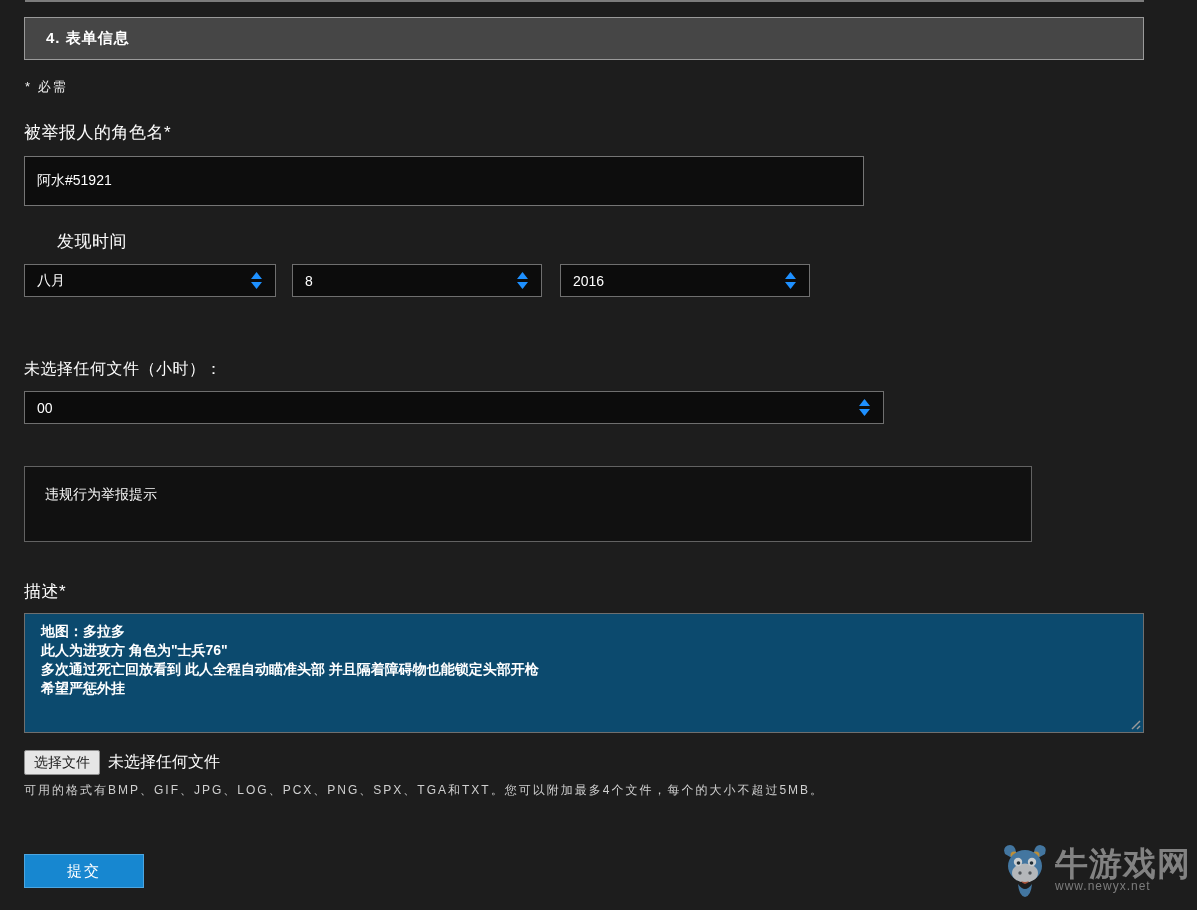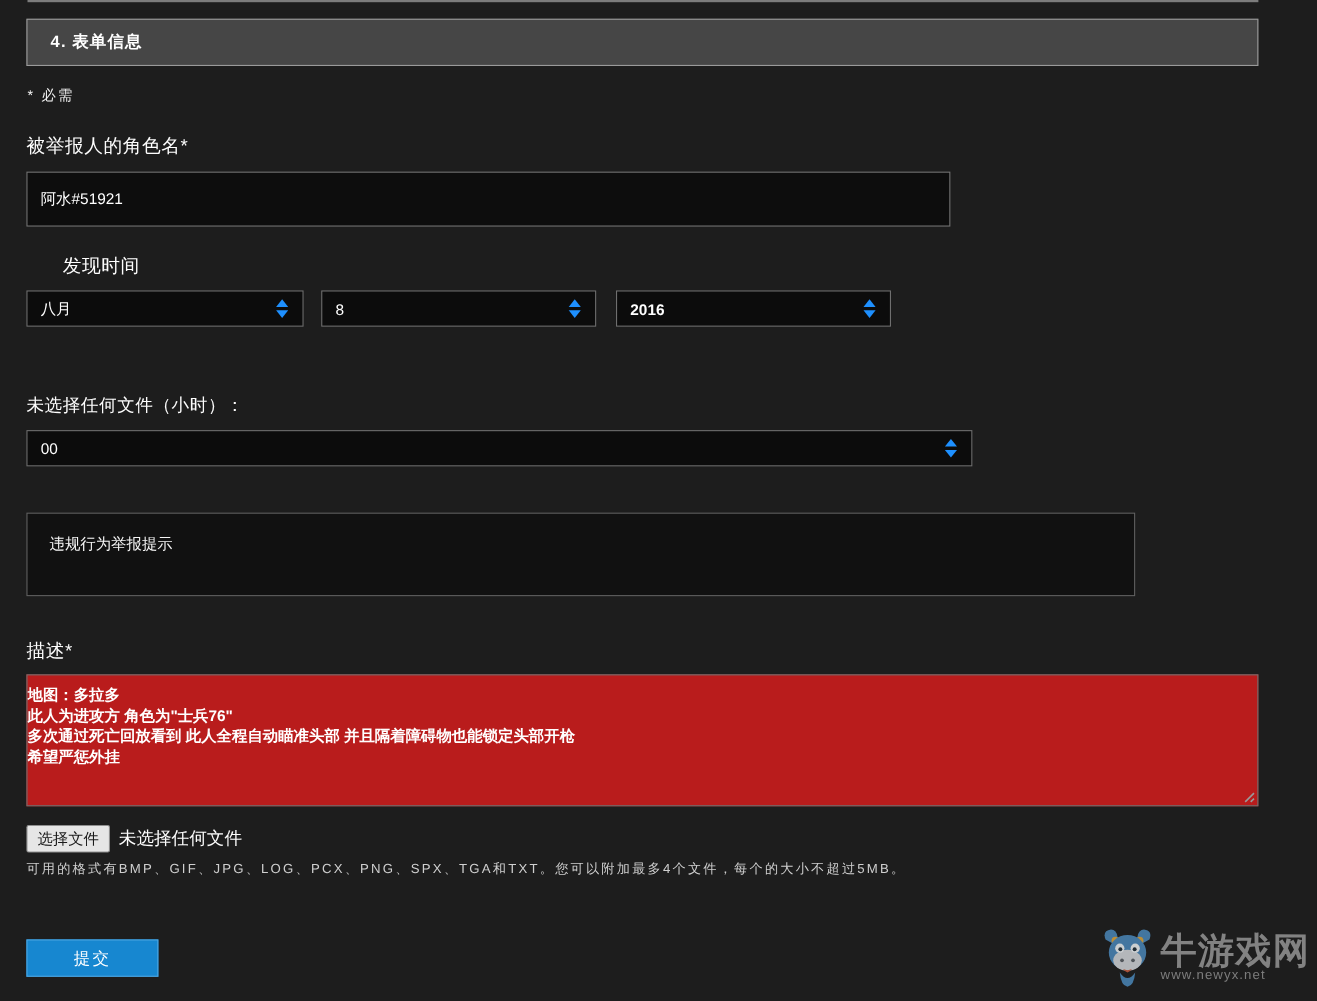--- a/index.html
+++ b/index.html
@@ -55,25 +55,25 @@
   .notice-box {
     left: 24px; top: 466px; width: 1008px; height: 76px;
     background: #111111;
     border: 1px solid #626262;
     padding: 16px 20px;
     font-size: 14px; line-height: 22px; color: #f5f5f5;
   }
 
   .description-area {
     left: 24px; top: 613px; width: 1120px; height: 120px;
-    background: #b91c1c;
+    background: #0c4a6e;
     border: 1px solid #6f6f6f;
     color: #fff;
     font-size: 14px; font-weight: bold; line-height: 19px;
-    padding: 8px 0;
+    padding: 8px 16px;
     font-family: "Liberation Sans", "DejaVu Sans", sans-serif;
     resize: none; outline: none; overflow: hidden;
   }
   .resize-grip { left: 1128px; top: 717px; width: 13px; height: 13px; pointer-events: none; }
 
   .file-row { left: 24px; top: 750px; display: flex; align-items: center; }
   .file-button {
     height: 25px;
     background: #e6e6e6;
     border: 1px solid #8f8f8f;
@@ -132,21 +132,21 @@
       <path d="M6.5 18 L1 11 H12 Z" fill="#1e90ff"></path>
   </svg>
 </div>
 <div class="abs select-box" style="left:292px; top:264px; width:250px;">
   <span class="value">8</span>
   <svg width="13" height="19" viewBox="0 0 13 19">
     <path d="M6.5 1 L12 8 H1 Z" fill="#1e90ff"></path>
       <path d="M6.5 18 L1 11 H12 Z" fill="#1e90ff"></path>
   </svg>
 </div>
-<div class="abs select-box" style="left:560px; top:264px; width:250px;font-weight:bold;">
+<div class="abs select-box" style="left:560px; top:264px; width:250px;">
   <span class="value">2016</span>
   <svg width="13" height="19" viewBox="0 0 13 19">
     <path d="M6.5 1 L12 8 H1 Z" fill="#1e90ff"></path>
       <path d="M6.5 18 L1 11 H12 Z" fill="#1e90ff"></path>
   </svg>
 </div>
 
 <div class="abs field-label" style="top:359px; font-size:16px;">未选择任何文件（小时）：</div>
 <div class="abs select-box" style="left:24px; top:391px; width:860px;">
   <span class="value">00</span>

